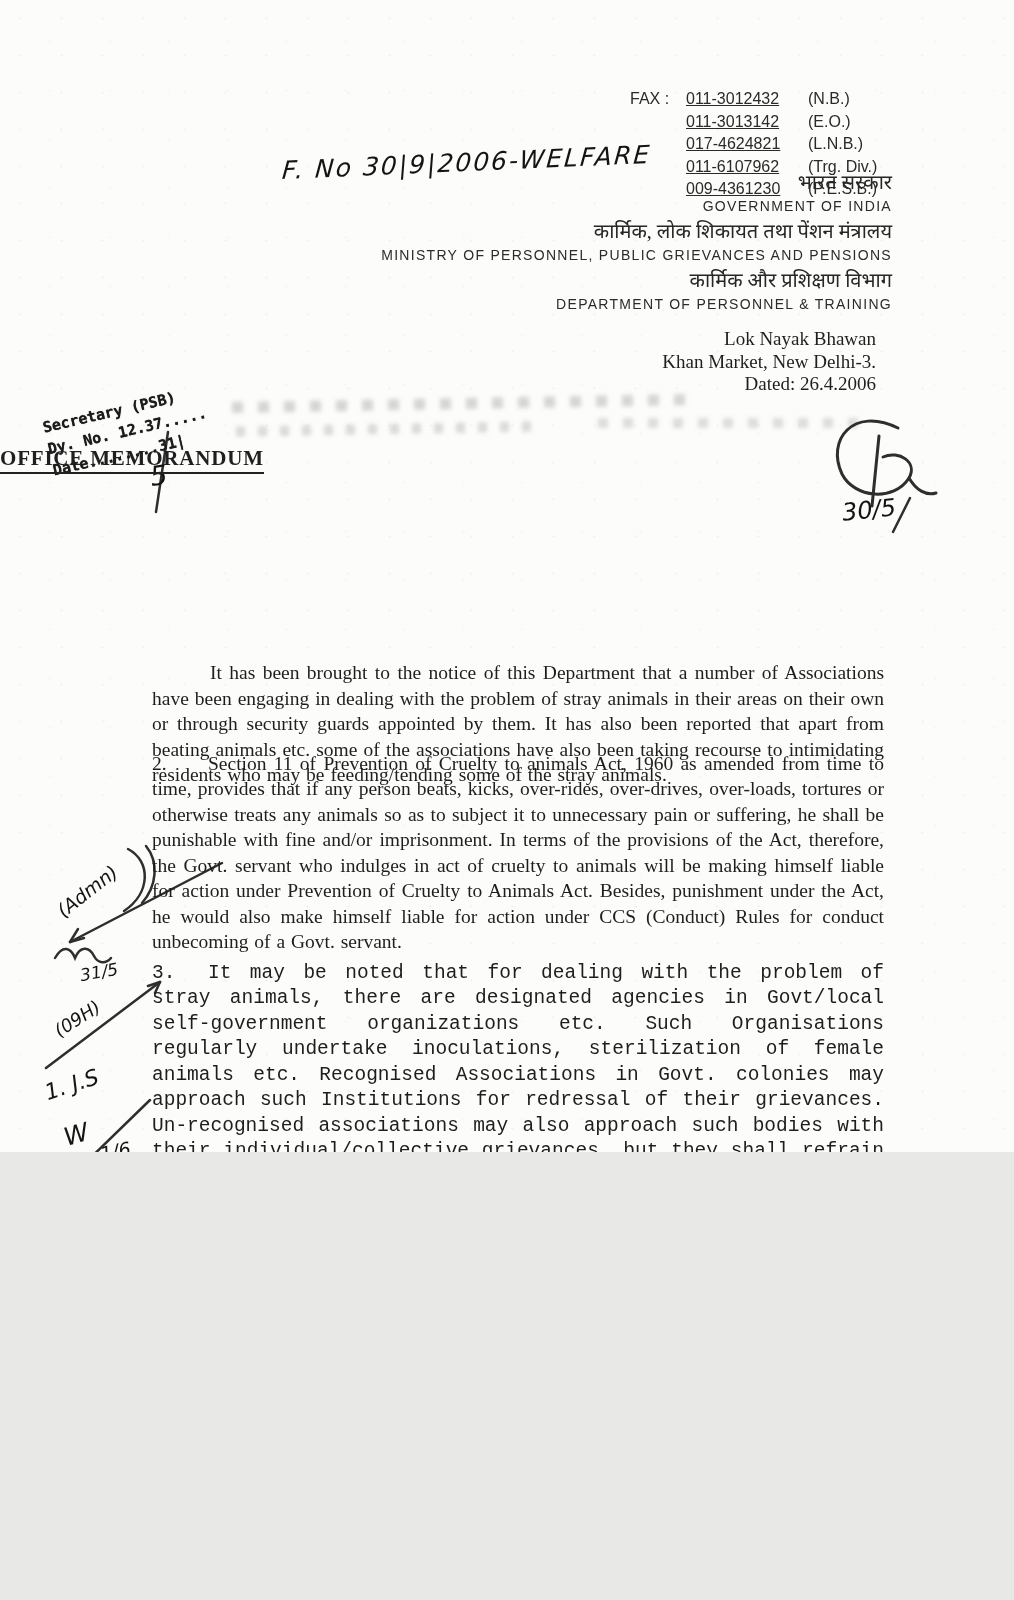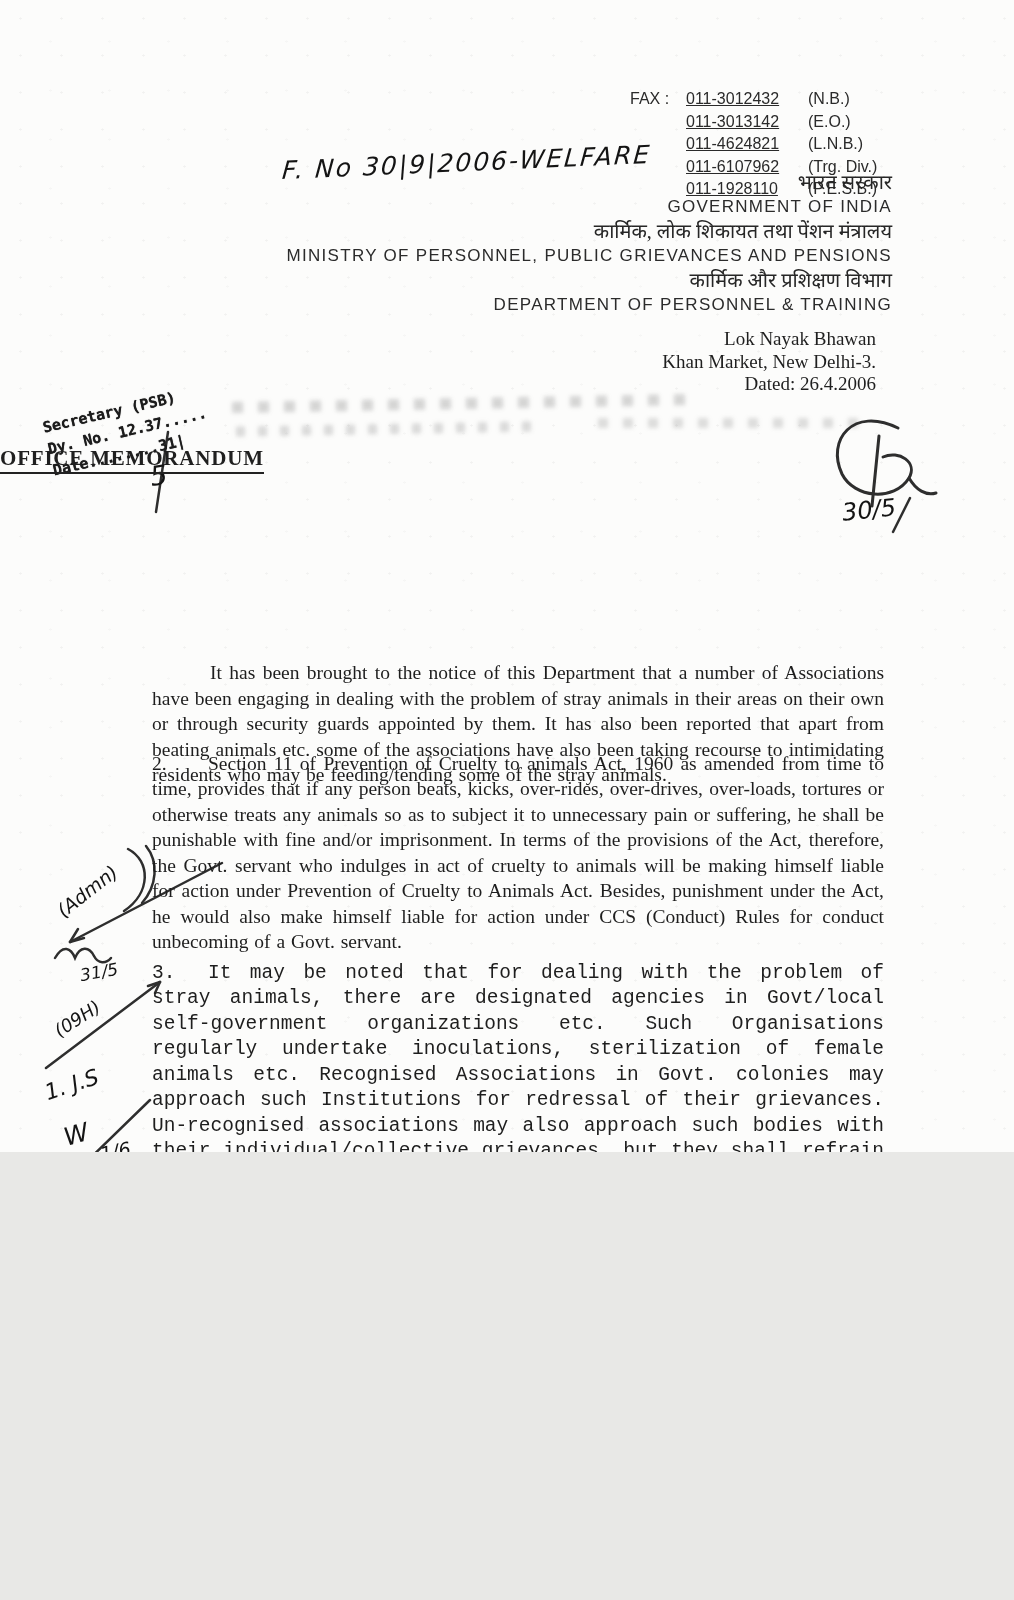--- a/index.html
+++ b/index.html
@@ -20,21 +20,21 @@
   .fax-row{display:flex;}
   .fax-label{width:56px;}
   .fax-num{width:122px;text-decoration:underline;}
   
   .hw{font-family:"DejaVu Sans",sans-serif;color:#141414;position:absolute;white-space:nowrap;}
   .fno{left:282px;top:148px;font-size:25px;letter-spacing:2px;
        transform:rotate(-2.5deg) skewX(-7deg);font-style:italic;}
   
   .hdr{position:absolute;left:92px;top:170px;width:800px;text-align:right;}
   .hdr .hin{font-size:20px;line-height:24px;color:#262626;}
-  .hdr .eng{font-family:"Liberation Sans",sans-serif;font-size:17px;line-height:25px;
+  .hdr .eng{font-family:"Liberation Sans",sans-serif;font-size:14px;line-height:25px;
             letter-spacing:1.3px;color:#2b2b2b;}
   
   .addr{position:absolute;right:138px;top:328px;text-align:right;font-size:19px;line-height:22.5px;}
   
   .stamp{position:absolute;left:46px;top:398px;transform:rotate(-13deg);
          font-family:"DejaVu Sans Mono",monospace;font-weight:bold;font-size:15px;
          line-height:22px;color:#1c1c1c;text-shadow:0 0 0.7px #1c1c1c;}
   .stamp-day{left:150px;top:460px;font-size:27px;transform:rotate(-8deg);font-style:italic;}
   
   .om-wrap{position:absolute;left:0;top:446px;width:1014px;text-align:left;}
@@ -117,31 +117,31 @@
       <span class="fax-num">011-3012432</span>
       <span class="fax-office">(N.B.)</span>
     </div>
     <div class="fax-row">
       <span class="fax-label"></span>
       <span class="fax-num">011-3013142</span>
       <span class="fax-office">(E.O.)</span>
     </div>
     <div class="fax-row">
       <span class="fax-label"></span>
-      <span class="fax-num">011-4624821</span>
+      <span class="fax-num">017-4624821</span>
       <span class="fax-office">(L.N.B.)</span>
     </div>
     <div class="fax-row">
       <span class="fax-label"></span>
       <span class="fax-num">011-6107962</span>
       <span class="fax-office">(Trg. Div.)</span>
     </div>
     <div class="fax-row">
       <span class="fax-label"></span>
-      <span class="fax-num">011-1928110</span>
+      <span class="fax-num">009-4361230</span>
       <span class="fax-office">(P.E.S.B.)</span>
     </div>
   </div>
 
   <span class="hw fno">F. No 30|9|2006-WELFARE</span>
 
   <div class="hdr">
     <div class="hin">भारत सरकार</div>
     <div class="eng">GOVERNMENT OF INDIA</div>
     <div class="hin">कार्मिक, लोक शिकायत तथा पेंशन मंत्रालय</div>

